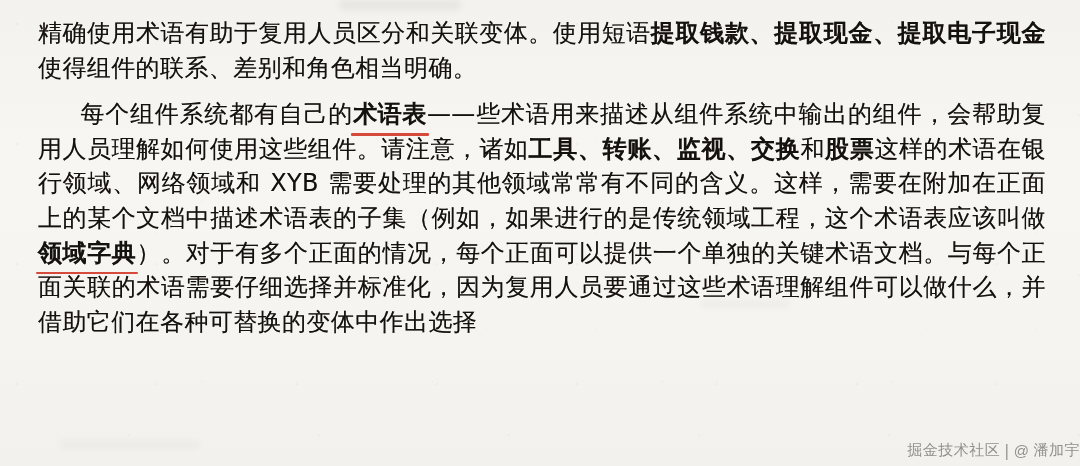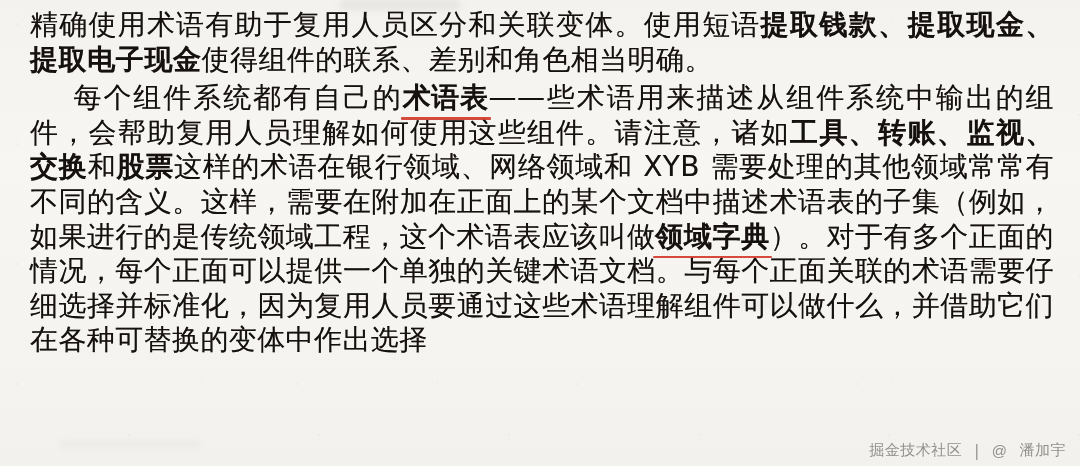--- a/index.html
+++ b/index.html
@@ -33,24 +33,24 @@
     background-size: 140px 120px, 190px 160px, 110px 95px, 230px 180px;
     opacity: .8;
   }
   .text-block {
     position: absolute;
     left: 26px;
     right: 22px;
     top: 4px;
   }
   p.para {
-    margin: 4px;
+    margin: 12px;
     color: #15110e;
     font-family: "DejaVu Sans", "Liberation Sans", sans-serif;
-    font-size: 28px;
+    font-size: 24px;
     line-height: 34.6px;
     letter-spacing: 0.4px;
     text-align: justify;
     text-justify: inter-character;
     word-spacing: 1px;
     text-shadow: 0 0 0.6px rgba(0,0,0,0.45);
   }
   p.para + p.para {
     margin-top: 0px;
   }
@@ -72,25 +72,25 @@
     left: -2px;
     right: -2px;
     bottom: -4px;
     height: 2.5px;
     background: #d23b2c;
     border-radius: 1px;
     opacity: .92;
   }
   .watermark {
     position: absolute;
-    right: 14px;
+    right: 0;
     bottom: 6px;
     display: flex;
     align-items: center;
-    gap: 12px;
+    gap: 4px;
     color: #8e8b87;
     font-size: 15px;
     font-family: "DejaVu Sans", "Liberation Sans", sans-serif;
     letter-spacing: .5px;
     opacity: .95;
   }
   .watermark .at {
     font-family: "Liberation Sans", sans-serif;
   }
   .lat-smudge {

